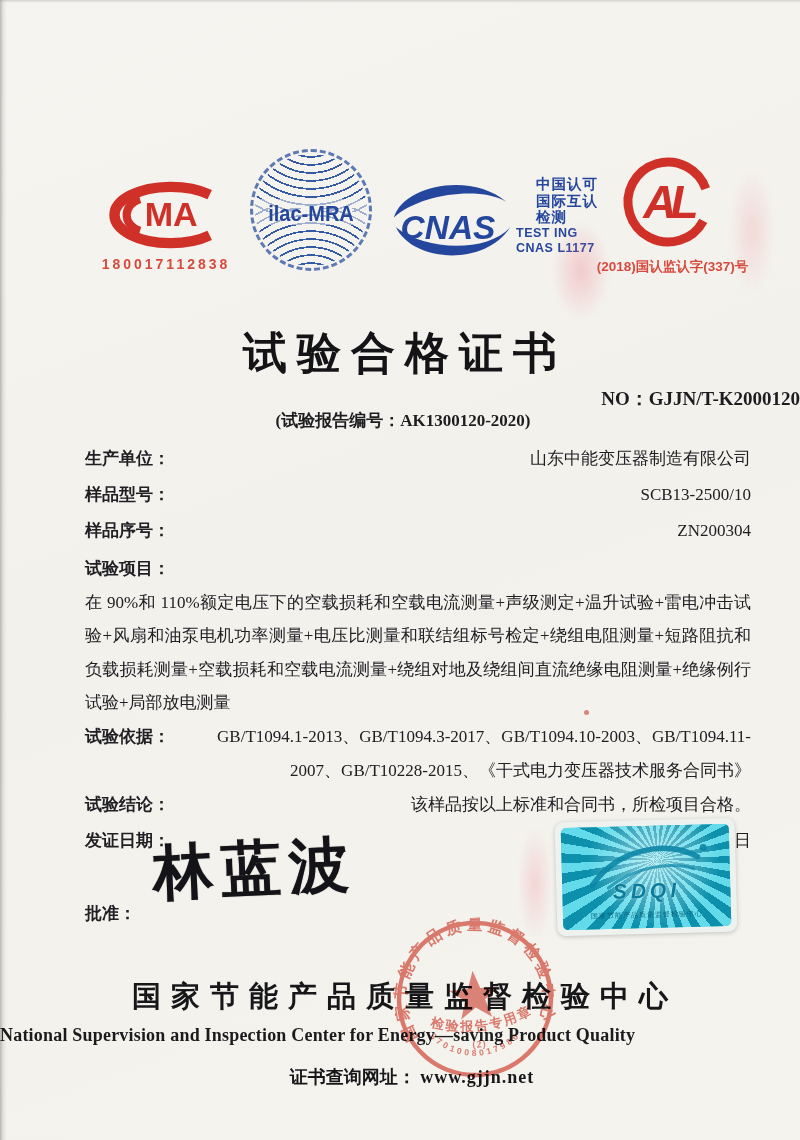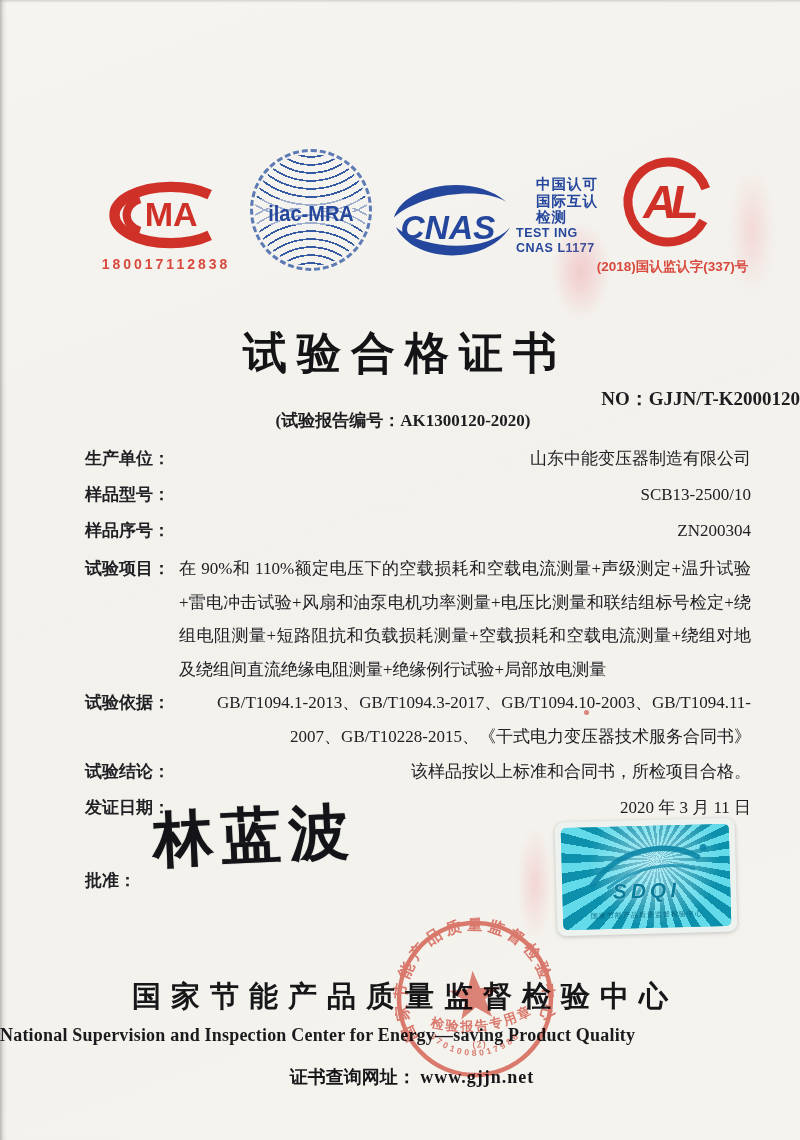--- a/index.html
+++ b/index.html
@@ -55,21 +55,21 @@
   .cert-no { position:absolute; top:386px; left:0; right:0; text-align:right;
     font-size:19px; font-weight:700; }
   .report-no { position:absolute; top:409px; left:0; right:0; text-align:center;
     font-size:17px; font-weight:700;padding-left:6px; }
 
   
   .fields { position:absolute; left:85px; top:441px; width:666px; font-size:17px; color:#202024; }
   .f-row { display:flex; line-height:36px; }
   .f-row .lbl { width:94px; flex:none; font-weight:600; white-space:nowrap; }
   .f-row .val { flex:1;text-align:right; }
-  .f-row.para { line-height:33.6px; margin-top:3px; }
+  .f-row.para { line-height:33.6px; margin-top:3px;flex-direction:column; }
   .f-row.para .val { text-align:justify; }
   .f-row.basis { line-height:33.6px; }
   .f-row.approval { position:relative; height:86px; margin-top:12px; align-items:center; }
   .f-row.approval .lbl { line-height:20px; }
   .signature { position:absolute; left:68px; top:-20px; font-size:60px; font-weight:700;
     letter-spacing:8px; color:#131318; transform:rotate(-2.5deg);
     text-shadow:0 0 1px rgba(0,0,0,.55); white-space:nowrap; }
 
   
   .holo { position:absolute; left:556px; top:820px; width:180px; height:114px;

